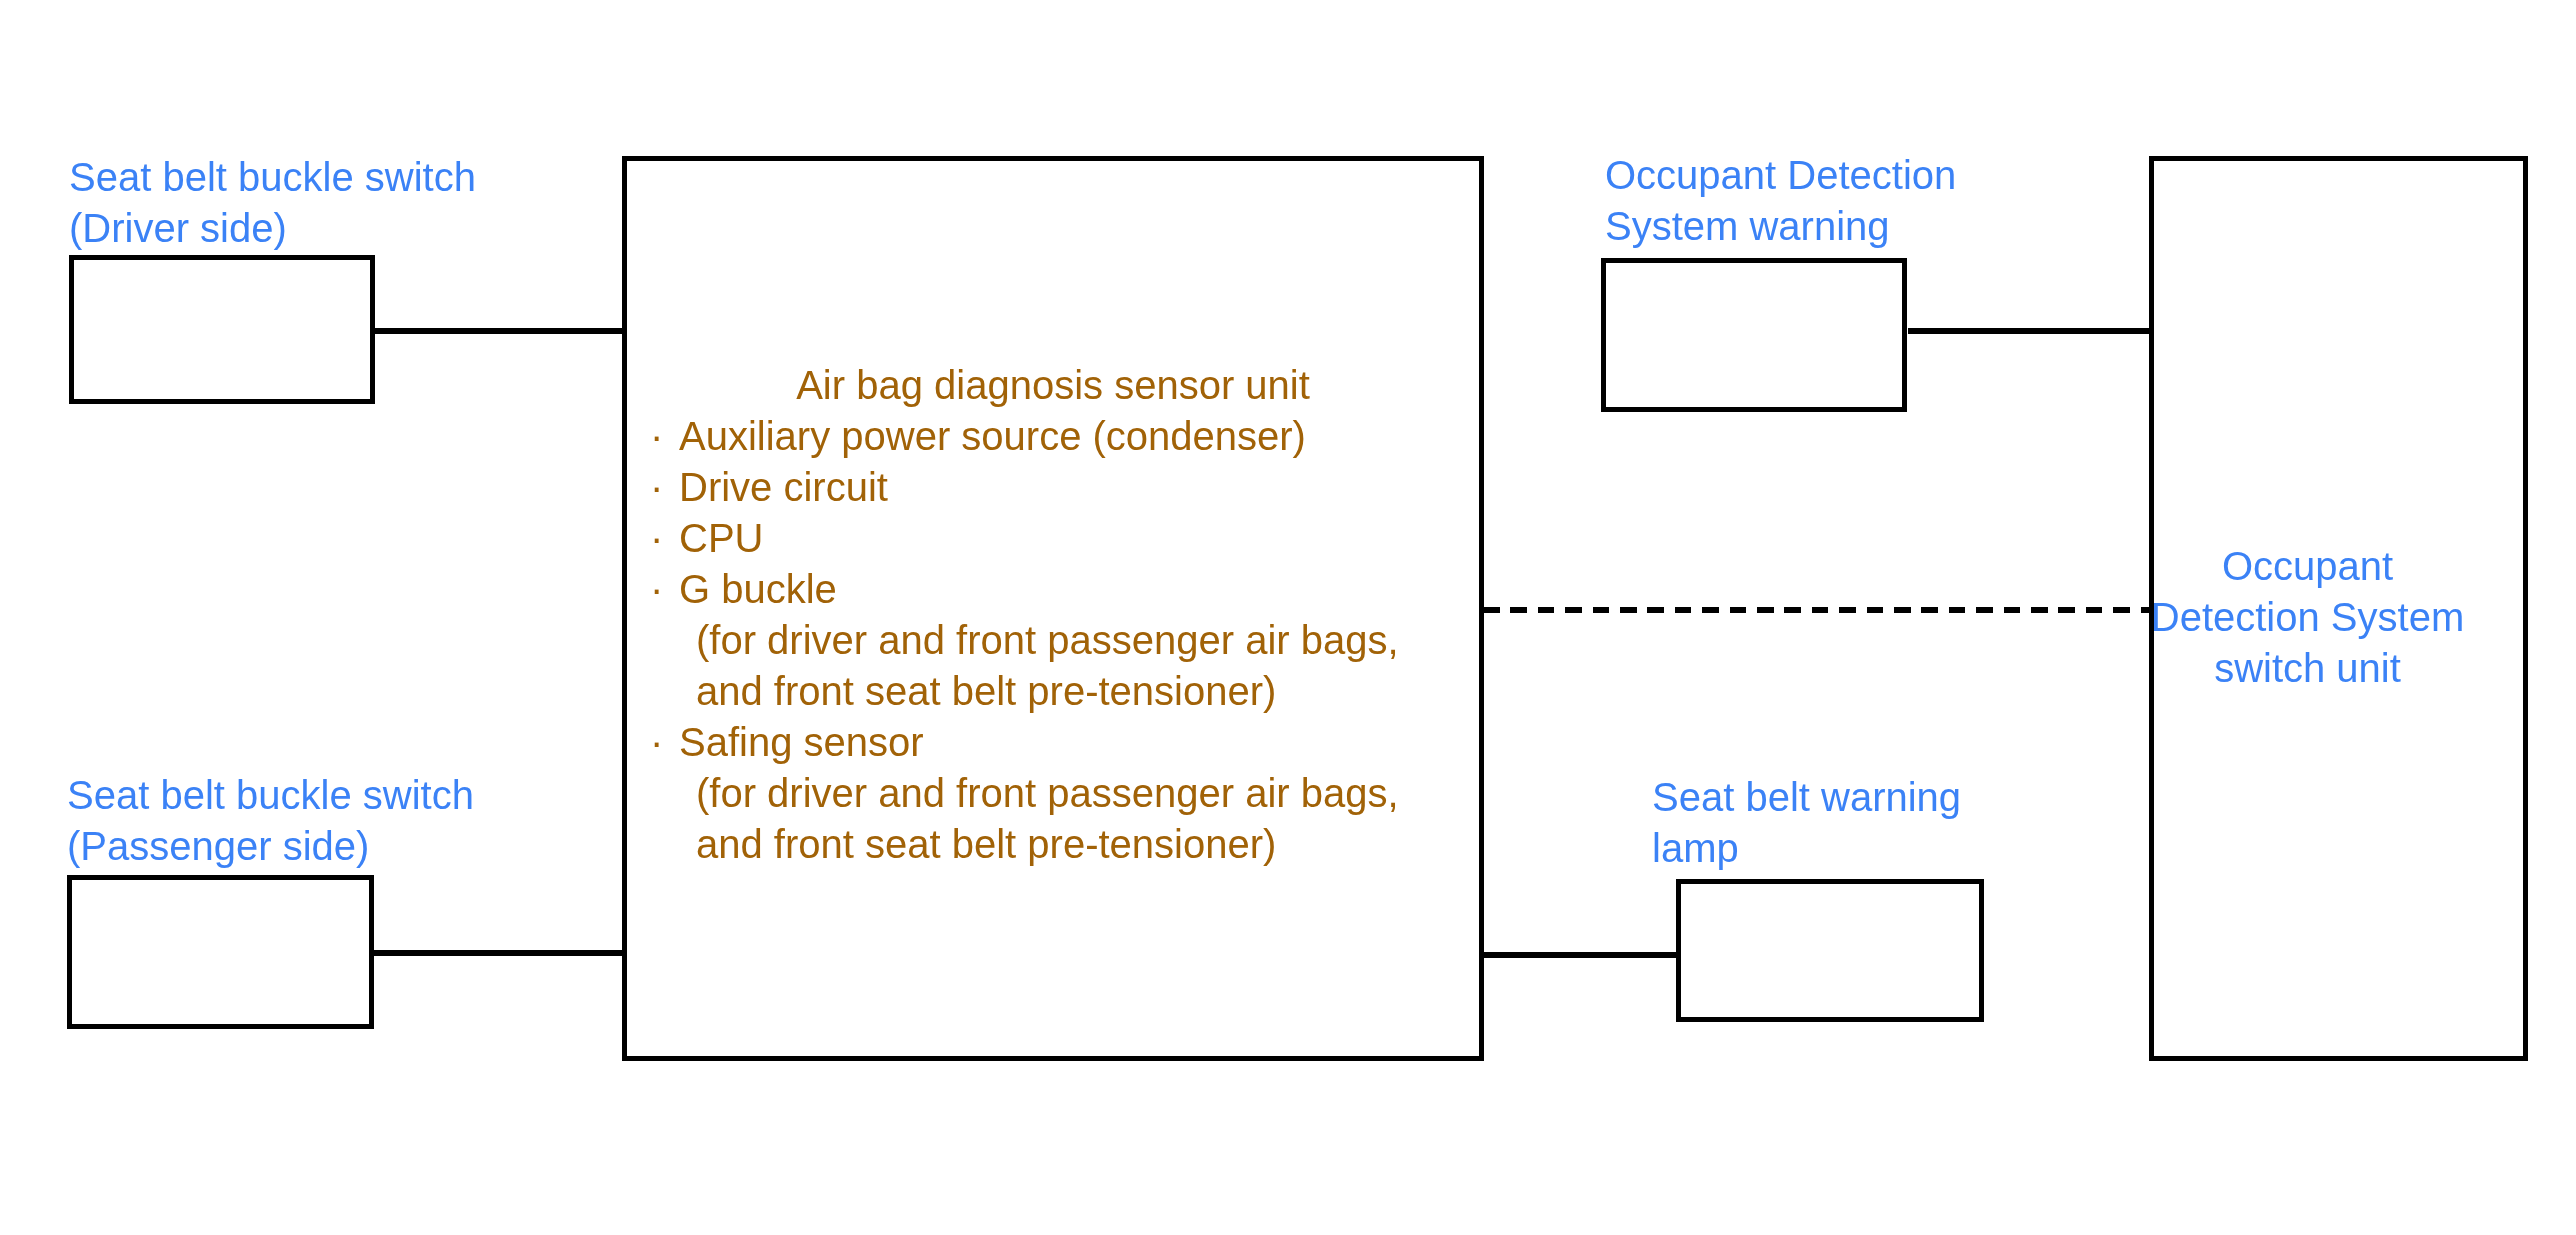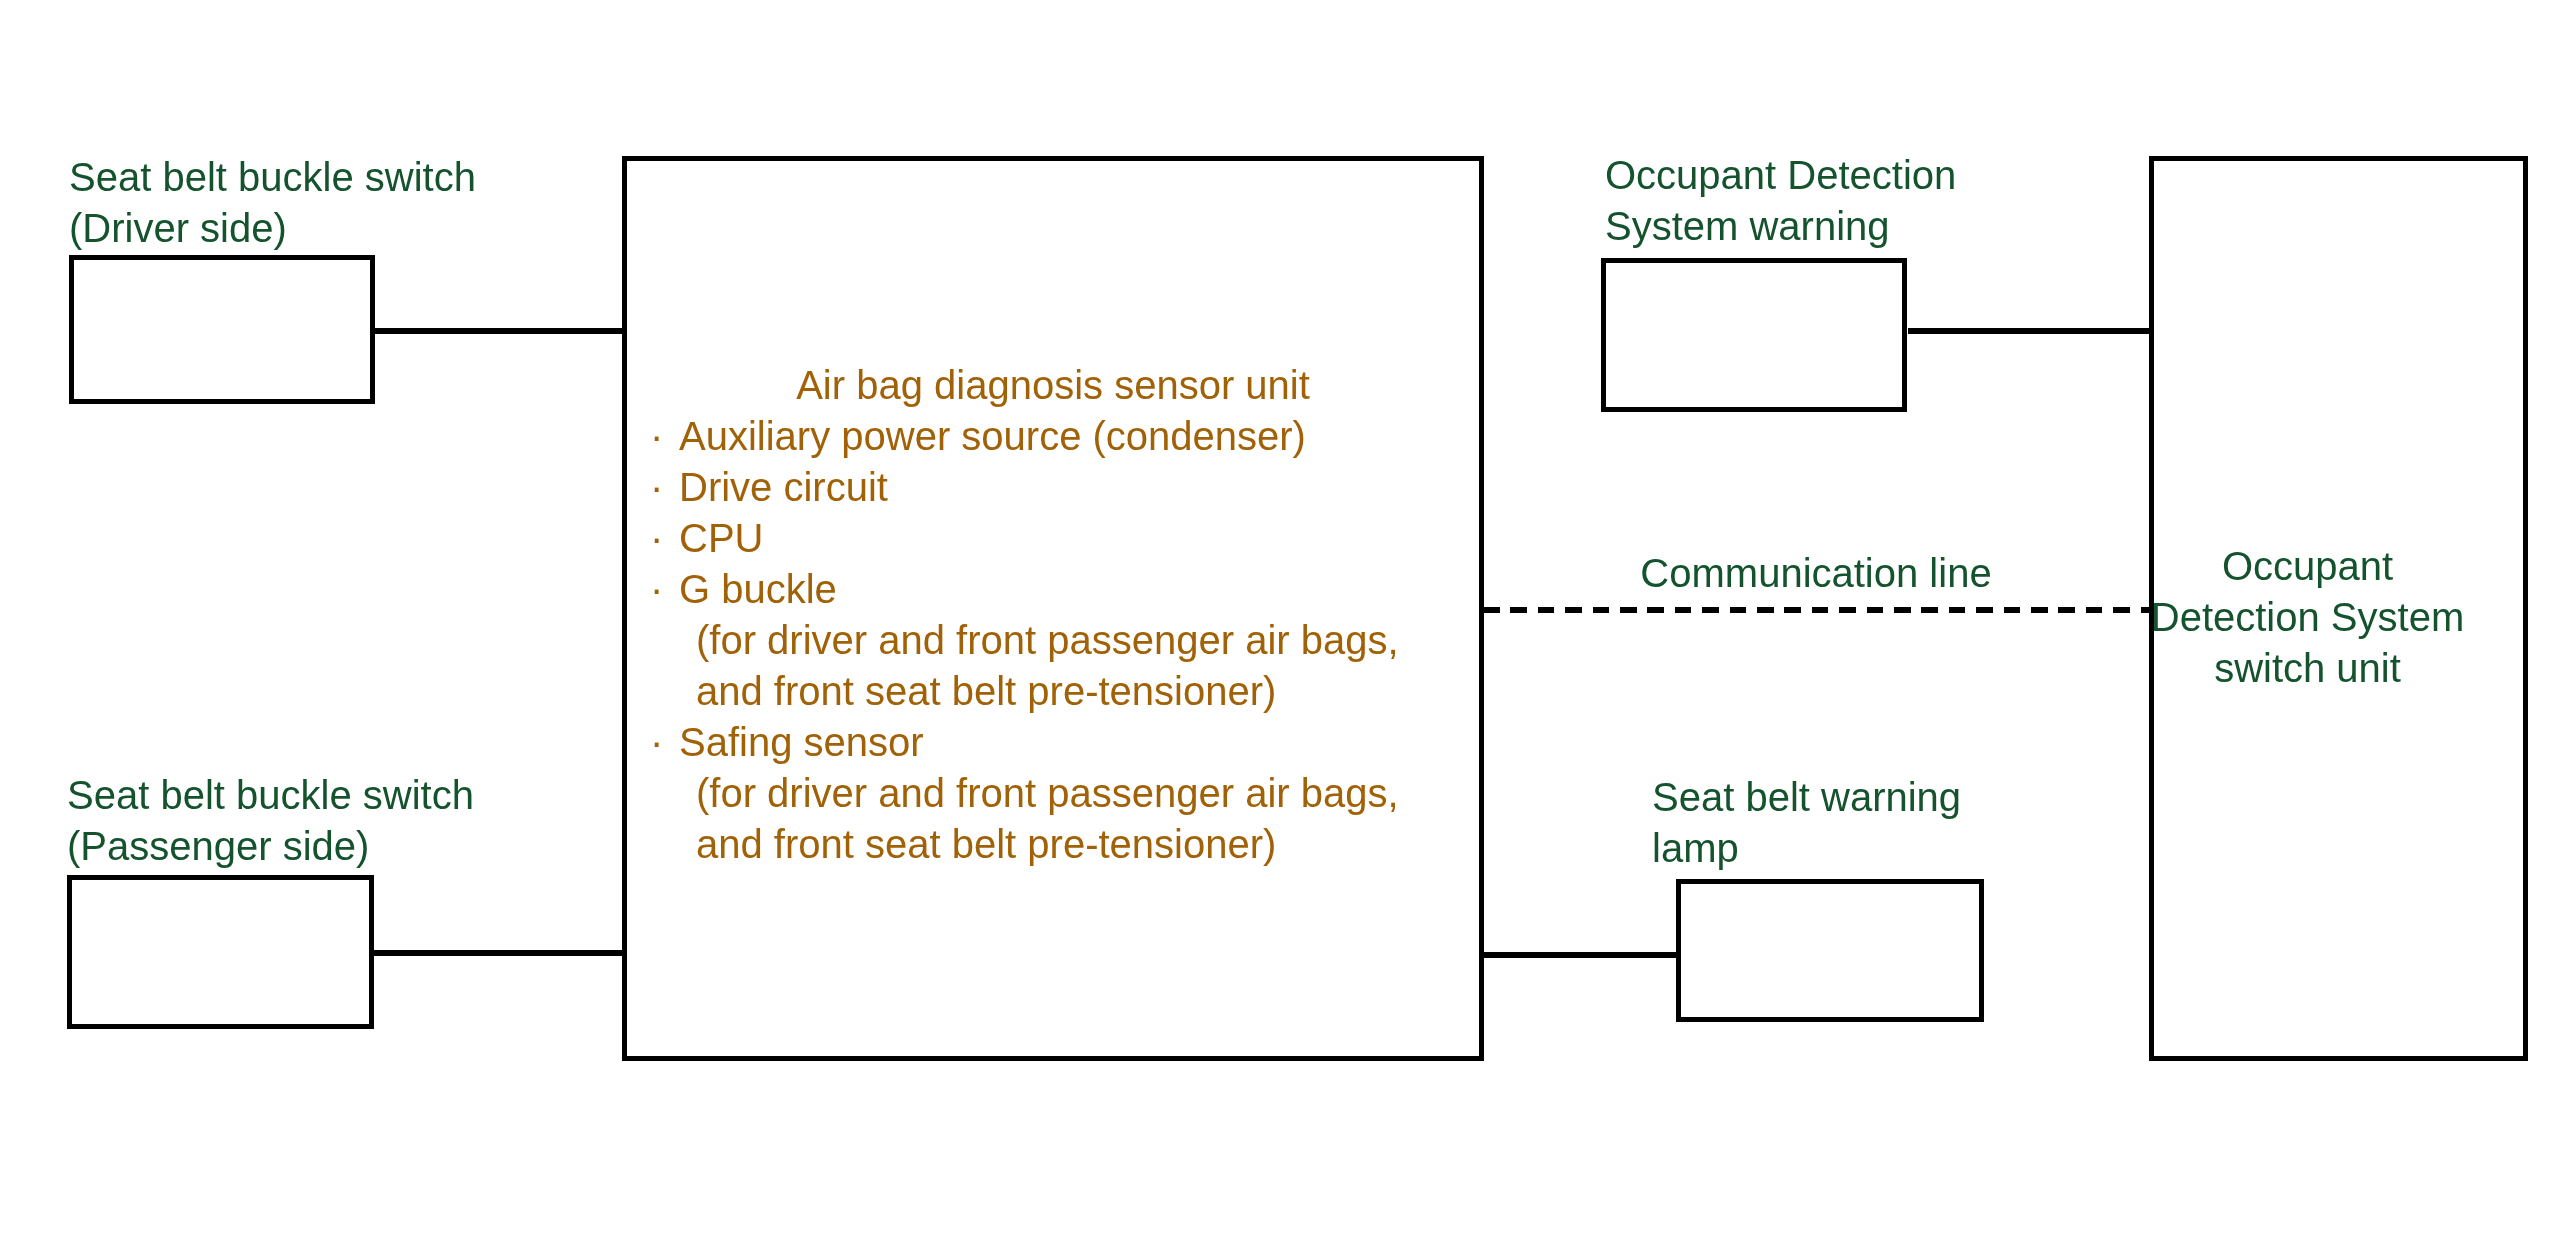--- a/index.html
+++ b/index.html
@@ -20,21 +20,21 @@
     position: absolute;
     box-sizing: border-box;
     border: 5.7px solid #000000;
     background: #ffffff;
   }
   .label {
     position: absolute;
     font-size: 40px;
     line-height: 51px;
     white-space: pre;
-    color: #14532d;
+    color: #3b82f6;
   }
   .label.centered {
     text-align: center;
     white-space: normal;
   }
   .hline {
     position: absolute;
     height: 5.7px;
     background: #000000;
   }
@@ -73,21 +73,20 @@
 <div class="canvas">
 
   <div class="label" style="left:69px; top:152px;"><span>Seat belt buckle switch</span><br><span>(Driver side)</span></div>
 
   <div class="label" style="left:67px; top:770px;"><span>Seat belt buckle switch</span><br><span>(Passenger side)</span></div>
 
   <div class="label" style="left:1605px; top:150px;"><span>Occupant Detection</span><br><span>System warning</span></div>
 
   <div class="label" style="left:1652px; top:772px;"><span>Seat belt warning</span><br><span>lamp</span></div>
 
-  <div class="label centered" style="left:1483px; top:548px; width:666px;">Communication line</div>
 
   <div class="box" style="left:69px; top:255px; width:306px; height:149px;"></div>
 
   <div class="box" style="left:67px; top:875px; width:307px; height:154px;"></div>
 
   <div class="box" style="left:622px; top:156px; width:862px; height:905px;"></div>
 
   <div class="box" style="left:1601px; top:258px; width:306px; height:154px;"></div>
 
   <div class="box" style="left:1676px; top:879px; width:308px; height:143px;"></div>

